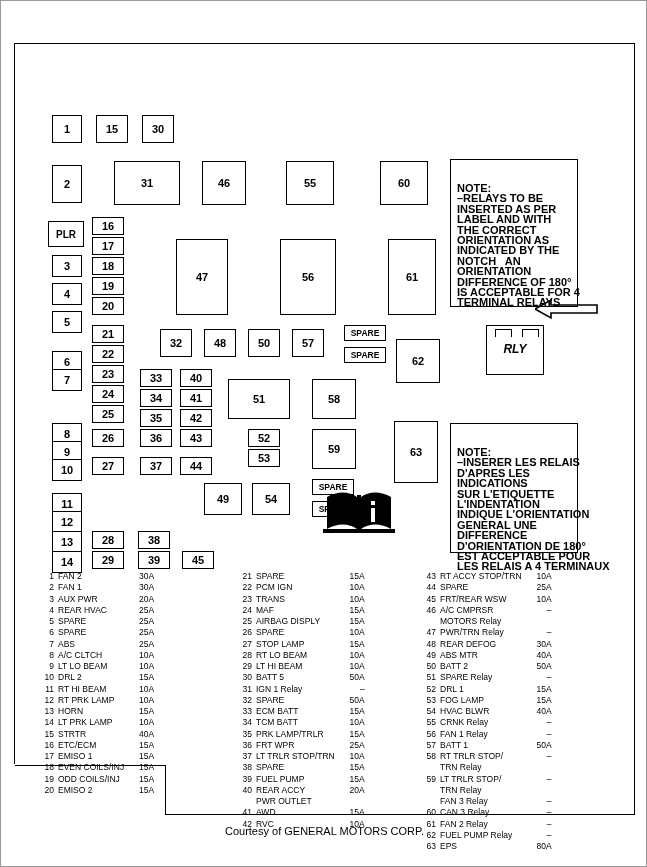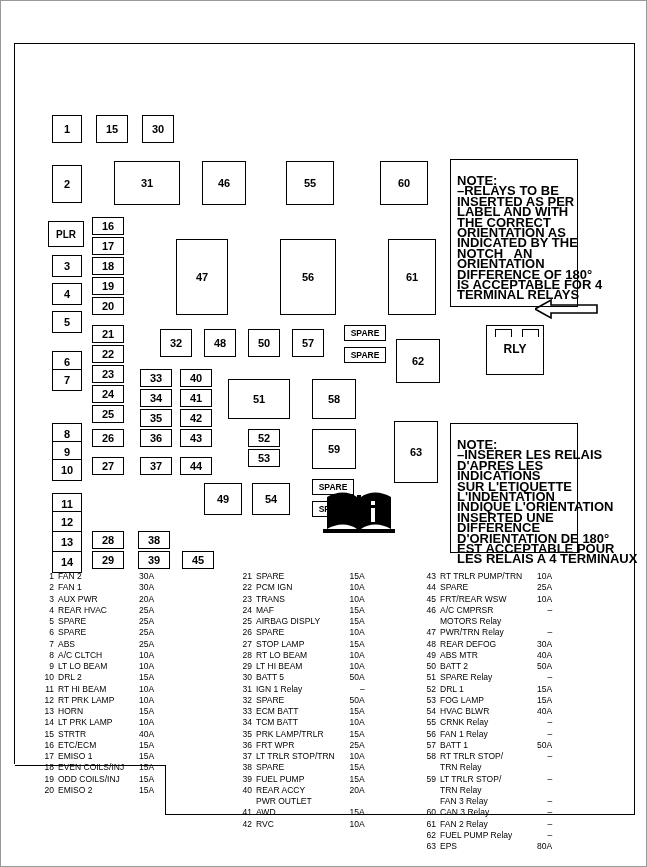--- a/index.html
+++ b/index.html
@@ -11,24 +11,24 @@
   
   #frame{position:absolute;left:13px;top:42px;width:621px;height:772px;border:1px solid #000;box-sizing:border-box;}
   
   #notch{position:absolute;left:13px;top:764px;width:152px;height:50px;background:#fff;border-right:1px solid #000;border-top:1px solid #000;box-sizing:border-box;}
   #notch2{position:absolute;left:0px;top:763px;width:14px;height:52px;background:#fff;}
   
   .fb{position:absolute;border:1.4px solid #000;background:#fff;display:flex;align-items:center;justify-content:center;font-size:11px;font-weight:bold;box-sizing:border-box;}
   .fb.sm{font-size:10px;}
   .fb.spare{font-size:8.5px;font-weight:bold;}
   
-  .note{position:absolute;border:1.4px solid #000;box-sizing:border-box;background:#fff;padding:16px 6px;font-size:13px;line-height:10.4px;font-weight:bold;}
+  .note{position:absolute;border:1.4px solid #000;box-sizing:border-box;background:#fff;padding:23px 6px;font-size:11px;line-height:10.4px;font-weight:bold;}
   .note .ln{white-space:pre;}
   
-  #rlybox{position:absolute;border:1.4px solid #000;box-sizing:border-box;background:#fff;}
+  #rlybox{position:absolute;border:1.4px solid #000;box-sizing:border-box;background:#fff;font-style:italic;}
   #rlybox .caps{position:absolute;top:3px;left:8px;width:44px;height:9px;display:flex;justify-content:space-between;}
   #rlybox .cap{width:17px;height:8px;border:1.2px solid #000;border-bottom:none;box-sizing:border-box;background:#fff;}
   #rlybox .lbl{position:absolute;left:0;right:0;top:16px;text-align:center;font-size:12px;font-weight:bold;}
   
   #arrow{position:absolute;}
   
   #book{position:absolute;}
   
   #legend{position:absolute;left:36px;top:570px;width:580px;font-size:8.5px;line-height:11.25px;}
   .legcol{position:absolute;top:0;}
@@ -135,21 +135,21 @@
       <div class="ln">TERMINAL RELAYS</div>
     </div>
   <div class="note" id="note-bottom" style="left: 449px; top: 422px; width: 128px; height: 130px;">
       <div class="ln">NOTE:</div>
       <div class="ln">–INSERER LES RELAIS</div>
       <div class="ln">D'APRES LES</div>
       <div class="ln">INDICATIONS</div>
       <div class="ln">SUR L'ETIQUETTE</div>
       <div class="ln">L'INDENTATION</div>
       <div class="ln">INDIQUE L'ORIENTATION</div>
-      <div class="ln">INSERTED UNE</div>
+      <div class="ln">GENERAL UNE</div>
       <div class="ln">DIFFERENCE</div>
       <div class="ln">D'ORIENTATION DE 180°</div>
       <div class="ln">EST ACCEPTABLE POUR</div>
       <div class="ln">LES RELAIS A 4 TERMINAUX</div>
     </div>
 
   <div id="rlybox" style="left: 485px; top: 324px; width: 58px; height: 50px;">
     <div class="caps">
       <div class="cap"></div>
       <div class="cap"></div>
@@ -212,21 +212,21 @@
         <div class="legrow"><span class="lnum">36</span><span class="ldesc">FRT WPR</span><span class="lamp">25A</span></div>
         <div class="legrow"><span class="lnum">37</span><span class="ldesc">LT TRLR STOP/TRN</span><span class="lamp">10A</span></div>
         <div class="legrow"><span class="lnum">38</span><span class="ldesc">SPARE</span><span class="lamp">15A</span></div>
         <div class="legrow"><span class="lnum">39</span><span class="ldesc">FUEL PUMP</span><span class="lamp">15A</span></div>
         <div class="legrow"><span class="lnum">40</span><span class="ldesc">REAR ACCY</span><span class="lamp">20A</span></div>
         <div class="legrow"><span class="lnum"></span><span class="ldesc">PWR OUTLET</span><span class="lamp"></span></div>
         <div class="legrow"><span class="lnum">41</span><span class="ldesc">AWD</span><span class="lamp">15A</span></div>
         <div class="legrow"><span class="lnum">42</span><span class="ldesc">RVC</span><span class="lamp">10A</span></div>
       </div>
       <div class="legcol" style="left: 382px;">
-        <div class="legrow"><span class="lnum">43</span><span class="ldesc">RT TRLR PUMP/TRN</span><span class="lamp">10A</span></div>
+        <div class="legrow"><span class="lnum">43</span><span class="ldesc">RT ACCY STOP/TRN</span><span class="lamp">10A</span></div>
         <div class="legrow"><span class="lnum">44</span><span class="ldesc">SPARE</span><span class="lamp">25A</span></div>
         <div class="legrow"><span class="lnum">45</span><span class="ldesc">FRT/REAR WSW</span><span class="lamp">10A</span></div>
         <div class="legrow"><span class="lnum">46</span><span class="ldesc">A/C CMPRSR</span><span class="lamp">–</span></div>
         <div class="legrow"><span class="lnum"></span><span class="ldesc">MOTORS Relay</span><span class="lamp"></span></div>
         <div class="legrow"><span class="lnum">47</span><span class="ldesc">PWR/TRN Relay</span><span class="lamp">–</span></div>
         <div class="legrow"><span class="lnum">48</span><span class="ldesc">REAR DEFOG</span><span class="lamp">30A</span></div>
         <div class="legrow"><span class="lnum">49</span><span class="ldesc">ABS MTR</span><span class="lamp">40A</span></div>
         <div class="legrow"><span class="lnum">50</span><span class="ldesc">BATT 2</span><span class="lamp">50A</span></div>
         <div class="legrow"><span class="lnum">51</span><span class="ldesc">SPARE Relay</span><span class="lamp">–</span></div>
         <div class="legrow"><span class="lnum">52</span><span class="ldesc">DRL 1</span><span class="lamp">15A</span></div>
@@ -240,13 +240,14 @@
         <div class="legrow"><span class="lnum">59</span><span class="ldesc">LT TRLR STOP/</span><span class="lamp">–</span></div>
         <div class="legrow"><span class="lnum"></span><span class="ldesc">TRN Relay</span><span class="lamp"></span></div>
         <div class="legrow"><span class="lnum"></span><span class="ldesc">FAN 3 Relay</span><span class="lamp">–</span></div>
         <div class="legrow"><span class="lnum">60</span><span class="ldesc">CAN 3 Relay</span><span class="lamp">–</span></div>
         <div class="legrow"><span class="lnum">61</span><span class="ldesc">FAN 2 Relay</span><span class="lamp">–</span></div>
         <div class="legrow"><span class="lnum">62</span><span class="ldesc">FUEL PUMP Relay</span><span class="lamp">–</span></div>
         <div class="legrow"><span class="lnum">63</span><span class="ldesc">EPS</span><span class="lamp">80A</span></div>
       </div>
     </div>
 
+  <div id="courtesy">Courtesy of GENERAL MOTORS CORP.</div>
 </div>
 
 </body></html>

